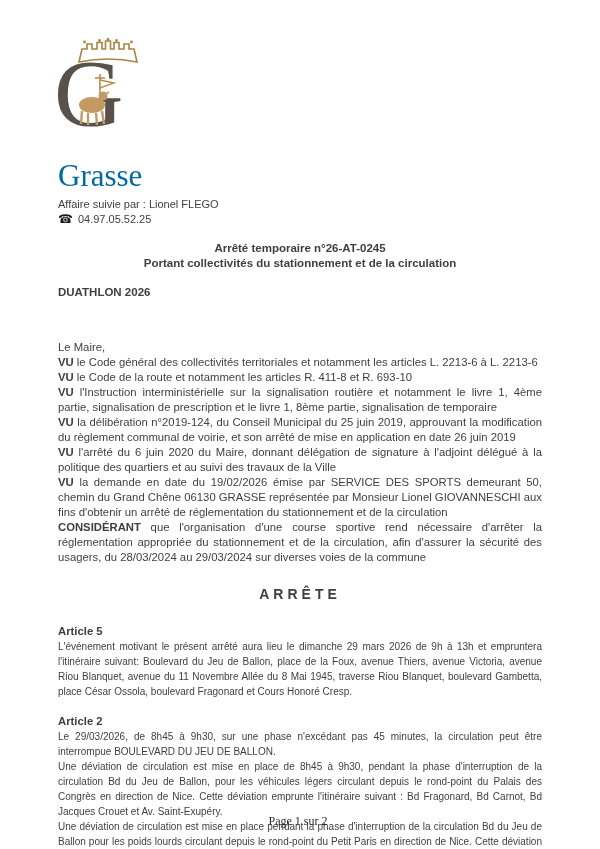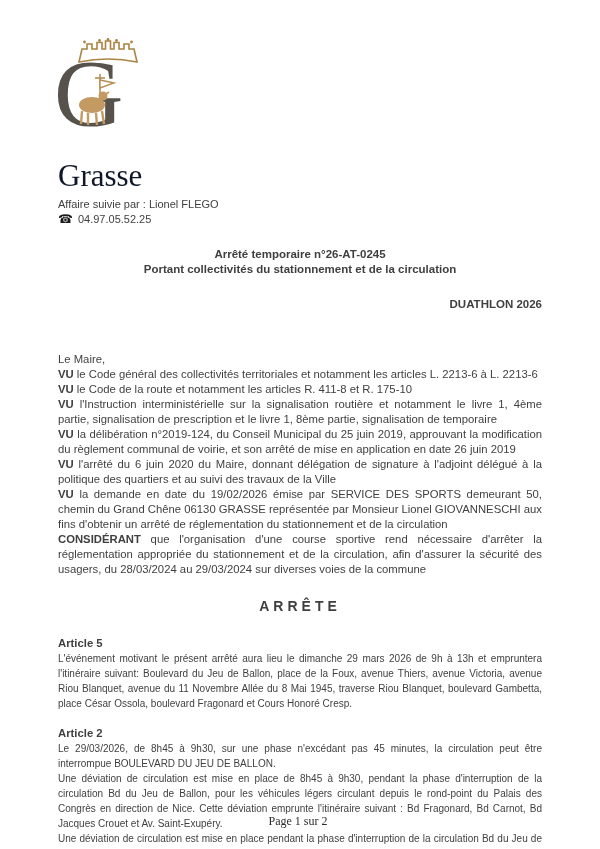--- a/index.html
+++ b/index.html
@@ -25,31 +25,31 @@
   .logo-g {
     position: absolute; top: 8px; left: 0;
     font-family: "Liberation Serif", serif;
     font-size: 96px; line-height: 96px;
     color: #57524b;
   }
   .lamb { position: absolute; top: 34px; left: 16px; width: 52px; height: 56px; }
   .wordmark {
     font-family: "Liberation Serif", serif;
     font-size: 31px; line-height: 1;
-    color: #0f172a;
+    color: #0369a1;
     margin: 4px 0 0 0;
   }
   .contact { font-size: 11px; line-height: 15px; color: #3f3f3f; margin-top: 6px; }
   .contact .phone-row { display: flex; align-items: center; gap: 5px; }
   .phone-glyph { font-size: 12px; color: #1a1a1a; }
 
   
-  .title-block { text-align: center; margin-top: 20px; }
+  .title-block { text-align: center; margin-top: 14px; }
   .title-line { font-weight: bold; font-size: 11.5px; line-height: 15px; }
-  .event-title { text-align: right; font-weight: bold; font-size: 11.5px; margin-top: 21px; }
+  .event-title { text-align: left; font-weight: bold; font-size: 11.5px; margin-top: 15px; }
 
   
   .doc-body { margin-top: 42px; font-size: 11.3px; line-height: 15px; text-align: justify; }
   .doc-body p { margin: 0; }
   .salutation { text-align: left; }
   .vu-lead { font-weight: bold; }
 
   .decree-heading {
     text-align: center;
     font-weight: bold;
@@ -111,21 +111,21 @@
 
   <div class="title-block">
     <div class="title-line">Arrêté temporaire n°26-AT-0245</div>
     <div class="title-line">Portant collectivités du stationnement et de la circulation</div>
   </div>
   <div class="event-title">DUATHLON 2026</div>
 
   <div class="doc-body">
     <p class="salutation">Le Maire,</p>
     <p><strong class="vu-lead">VU</strong> <span>le Code général des collectivités territoriales et notamment les articles L. 2213-6 à L. 2213-6</span></p>
-    <p><strong class="vu-lead">VU</strong> <span>le Code de la route et notamment les articles R. 411-8 et R. 175-10</span></p>
+    <p><strong class="vu-lead">VU</strong> <span>le Code de la route et notamment les articles R. 411-8 et R. 693-10</span></p>
     <p><strong class="vu-lead">VU</strong> <span>l'Instruction interministérielle sur la signalisation routière et notamment le livre 1, 4ème partie, signalisation de prescription et le livre 1, 8ème partie, signalisation de temporaire</span></p>
     <p><strong class="vu-lead">VU</strong> <span>la délibération n°2019-124, du Conseil Municipal du 25 juin 2019, approuvant la modification du règlement communal de voirie, et son arrêté de mise en application en date 26 juin 2019</span></p>
     <p><strong class="vu-lead">VU</strong> <span>l'arrêté du 6 juin 2020 du Maire, donnant délégation de signature à l'adjoint délégué à la politique des quartiers et au suivi des travaux de la Ville</span></p>
     <p><strong class="vu-lead">VU</strong> <span>la demande en date du 19/02/2026 émise par SERVICE DES SPORTS demeurant 50, chemin du Grand Chêne 06130 GRASSE représentée par Monsieur Lionel GIOVANNESCHI aux fins d'obtenir un arrêté de réglementation du stationnement et de la circulation</span></p>
     <p><strong class="vu-lead">CONSIDÉRANT</strong> <span>que l'organisation d'une course sportive rend nécessaire d'arrêter la réglementation appropriée du stationnement et de la circulation, afin d'assurer la sécurité des usagers, du 28/03/2024 au 29/03/2024 sur diverses voies de la commune</span></p>
   </div>
 
   <div class="decree-heading">ARRÊTE</div>
 
   <div class="article">

